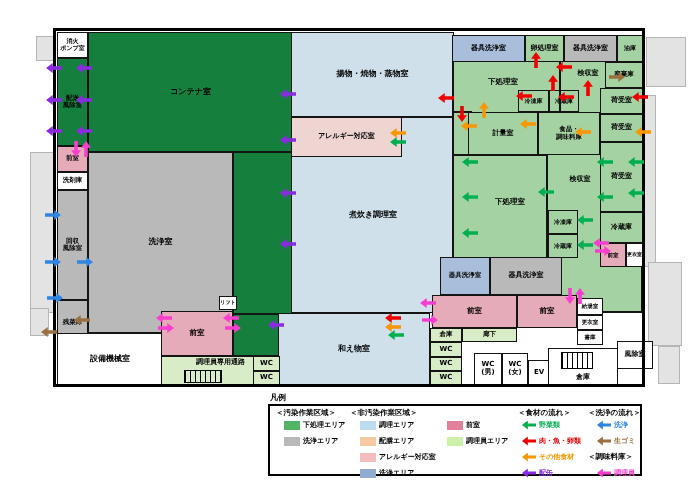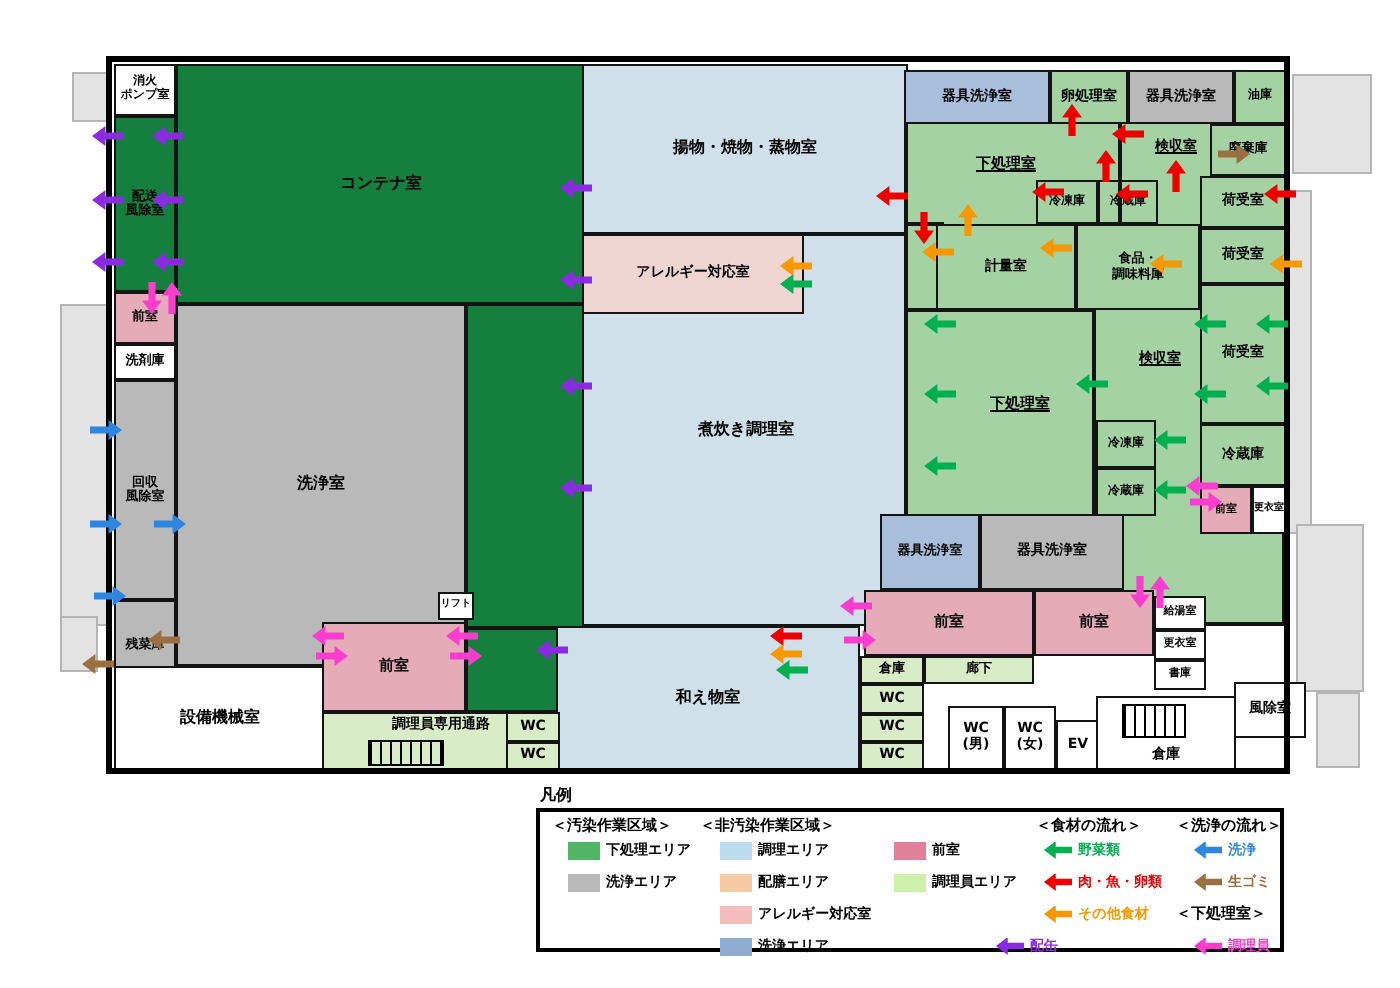--- a/index.html
+++ b/index.html
@@ -8,21 +8,21 @@
   .dock{position:absolute;background:#e3e3e3;border:1px solid #b5b5b5;box-sizing:border-box;}
   .bldg{position:absolute;background:#fff;}
   .room{position:absolute;box-sizing:border-box;border:1.5px solid #141414;
         display:flex;align-items:center;justify-content:center;text-align:center;
         white-space:pre-line;line-height:1.12;font-size:7px;}
   .c-tan{background:#15803d}.c-blue{background:#cfe0ea}.c-green{background:#a4d2a2}
   .c-gray{background:#b9b9b9}.c-rose{background:#e6abb9}.c-allergy{background:#eed5d2}
   .c-wash{background:#a9bedb}.c-staff{background:#d9ecc8}.c-white{background:#fff}
   .f8{font-size:8px}.f75{font-size:7.5px}.f65{font-size:6.5px}.f6{font-size:6px}
   .f55{font-size:5.5px}.f5{font-size:5px}
-  .plain-label{position:absolute;text-align:center;font-size:7.5px;line-height:1.1;text-decoration:underline;}
+  .plain-label{position:absolute;text-align:center;font-size:7.5px;line-height:1.1;}
   .wall{position:absolute;background:#141414;}
   .outwall{position:absolute;left:53px;top:28px;width:592px;height:359px;
            border:3.5px solid #000;box-sizing:border-box;z-index:6;pointer-events:none;}
   #arrow-layer{position:absolute;left:0;top:0;width:700px;height:494px;z-index:7;pointer-events:none;}
   .flow-arrow{position:absolute;width:16px;height:10px;
       clip-path:polygon(0 50%,42% 0,42% 32%,100% 32%,100% 68%,42% 68%,42% 100%);}
   .dir-r{transform:scaleX(-1);} .dir-u{transform:rotate(90deg);} .dir-d{transform:rotate(-90deg);}
   .stairs{position:absolute;background:repeating-linear-gradient(90deg,#000 0 1px,transparent 1px 5px);
           border:1px solid #000;box-sizing:border-box;}
   
@@ -244,33 +244,33 @@
     <span style="color: rgb(0, 176, 80);">野菜類</span>
     </div>
   <div class="lg-row" style="left:522px;top:436px">
     <span class="lg-arrow" style="background: rgb(239, 0, 0);"></span>
     <span style="color: rgb(239, 0, 0);">肉・魚・卵類</span>
     </div>
   <div class="lg-row" style="left:522px;top:452px">
     <span class="lg-arrow" style="background: rgb(247, 152, 0);"></span>
     <span style="color: rgb(247, 152, 0);">その他食材</span>
     </div>
-  <div class="lg-row" style="left:498px;top:468px">
+  <div class="lg-row" style="left:522px;top:468px">
     <span class="lg-arrow" style="background: rgb(138, 43, 226);"></span>
     <span style="color: rgb(138, 43, 226);">配缶</span>
     </div>
 
   <div class="lg-head" style="left:588px;top:408px">＜洗浄の流れ＞</div>
   <div class="lg-row" style="left:597px;top:420px">
     <span class="lg-arrow" style="background: rgb(47, 134, 224);"></span>
     <span style="color: rgb(47, 134, 224);">洗浄</span>
     </div>
   <div class="lg-row" style="left:597px;top:436px">
     <span class="lg-arrow" style="background: rgb(154, 112, 64);"></span>
     <span style="color: rgb(154, 112, 64);">生ゴミ</span>
     </div>
-  <div class="lg-head" style="left:588px;top:452px">＜下処理室＞</div>
+  <div class="lg-head" style="left:588px;top:452px">＜調味料庫＞</div>
   <div class="lg-row" style="left:597px;top:468px">
     <span class="lg-arrow" style="background: rgb(249, 62, 207);"></span>
     <span style="color: rgb(249, 62, 207);">調理員</span>
     </div>
 
 </div>
 
 </body></html>

